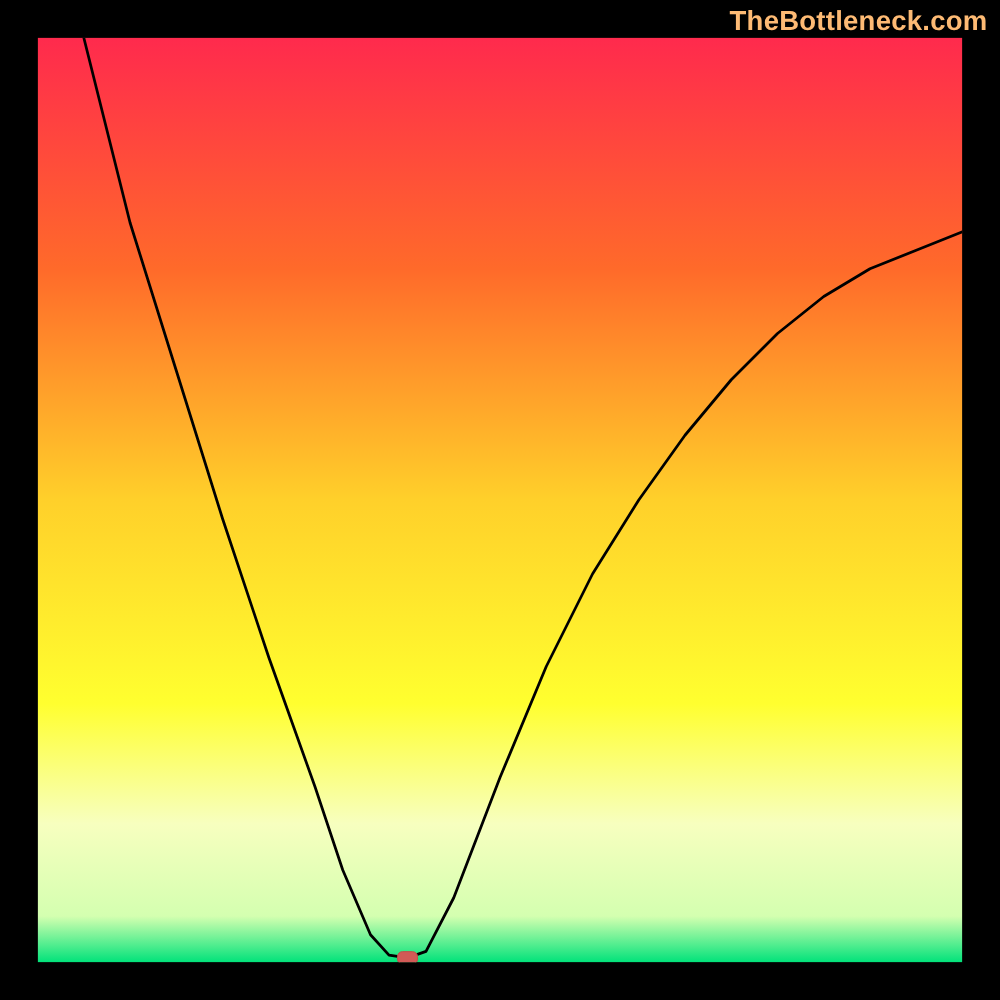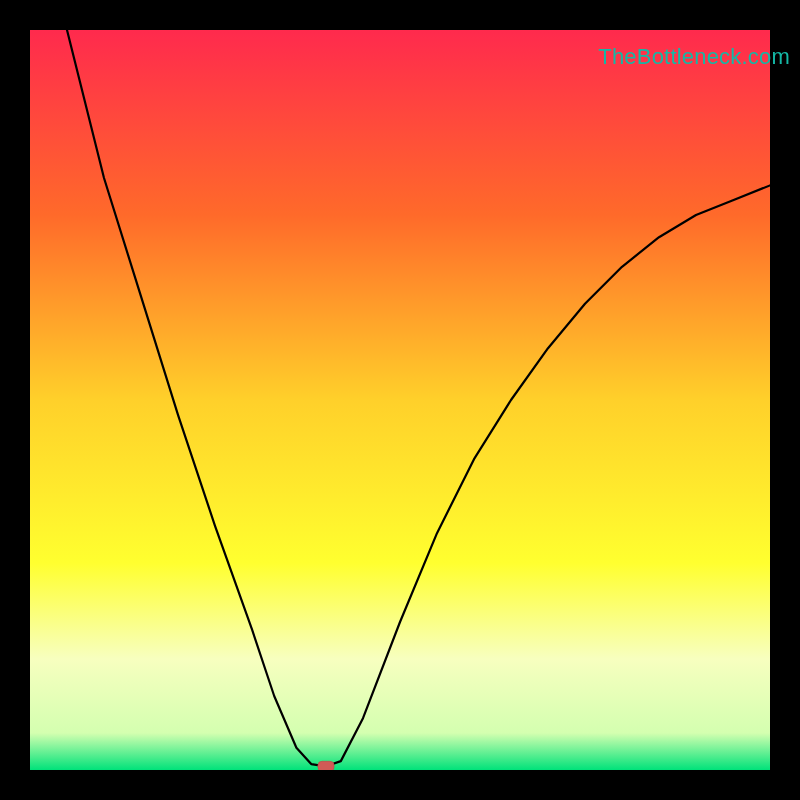--- a/index.html
+++ b/index.html
@@ -13,26 +13,25 @@
   .container {
     position: relative;
     width: 800px;
     height: 800px;
     background: #000;
   }
   .watermark {
     position: absolute;
     top: 4px;
     right: 10px;
-    color: #14b8a6;
+    color: #fdba74;
     font-size: 22px;
-    font-weight: 400;
+    font-weight: 700;
     letter-spacing: 0.2px;
     z-index: 5;
-    margin-top: 40px;
   }
   .plot-area {
     position: absolute;
     left: 30px;
     top: 30px;
     width: 740px;
     height: 740px;
     overflow: hidden;
   }
   .plot-area svg {

